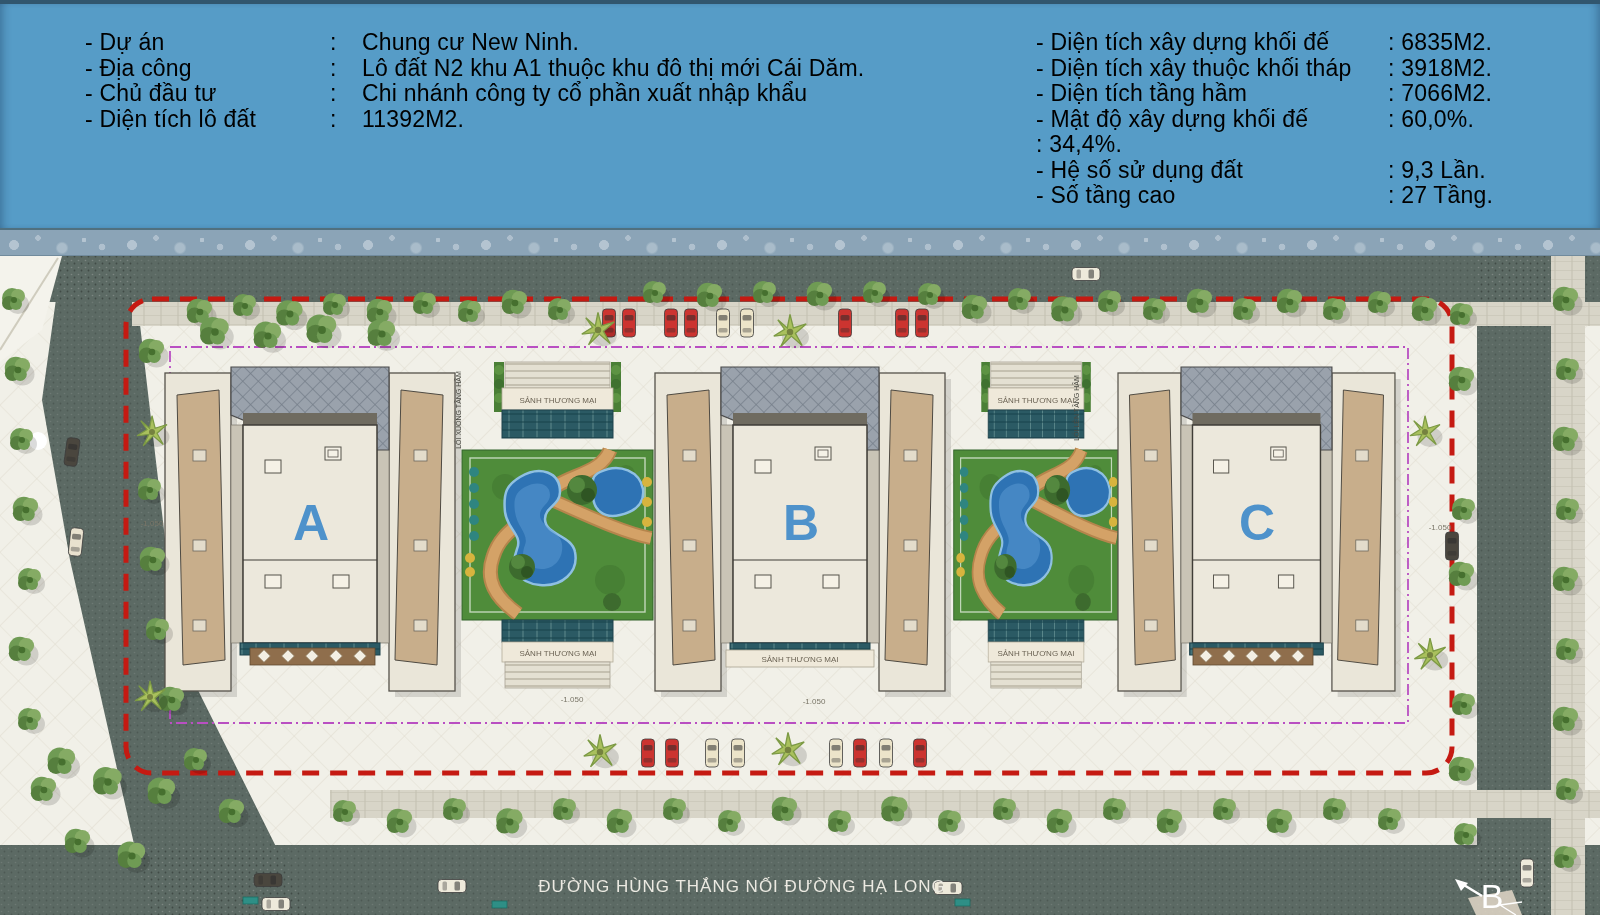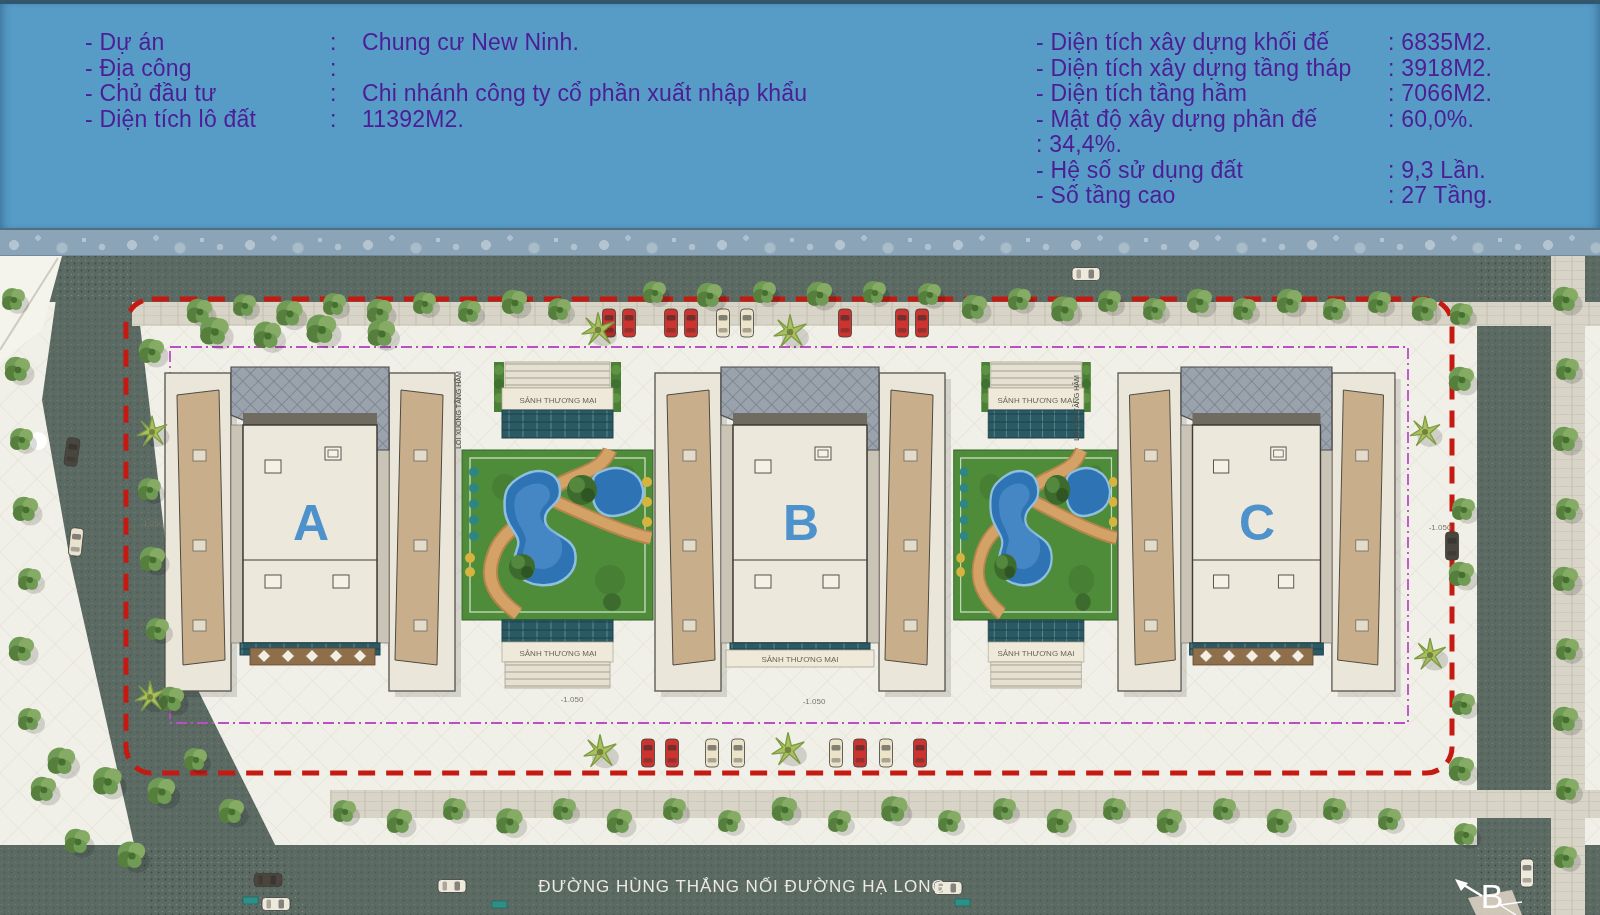--- a/index.html
+++ b/index.html
@@ -1,20 +1,20 @@
 <!DOCTYPE html>
 <html><head>
 <meta charset="utf-8">
 <style>
   html,body{margin:0;padding:0;background:#222;}
   #stage{position:relative;width:1600px;height:915px;overflow:hidden;background:#f1f0e8;
          font-family:"Liberation Sans",sans-serif;}
   
   #header{position:absolute;left:0;top:0;width:1600px;height:228px;background:#569cc7;
-          border-top:4px solid #31566e;box-sizing:border-box;color:#4c1d95;
+          border-top:4px solid #31566e;box-sizing:border-box;color:#000000;
           box-shadow:inset 8px 0 10px -6px rgba(10,30,60,.35), inset -8px 0 10px -6px rgba(10,30,60,.35);}
   .hcol{position:absolute;top:26px;}
   #hleft{left:85px;width:900px;}
   #hright{left:1036px;width:530px;}
   .hrow{display:grid;font-size:23px;line-height:25.5px;letter-spacing:.2px;}
   #hleft .hrow{grid-template-columns:245px 32px auto;}
   #hright .hrow{grid-template-columns:352px auto;}
   .hlabel,.hvalue,.hcolon{white-space:nowrap;}
   .wrap2{white-space:nowrap;margin-top:36px;}
   
@@ -401,49 +401,50 @@
   <div id="header">
     <div id="hleft" class="hcol">
       <div class="hrow">
         <span class="hlabel">- Dự án</span>
         <span class="hcolon">:</span>
         <span class="hvalue">Chung cư New Ninh.</span>
       </div>
       <div class="hrow">
         <span class="hlabel">- Địa công</span>
         <span class="hcolon">:</span>
+        <span class="hvalue">Lô đất N2 khu A1 thuộc khu đô thị mới Cái Dăm.</span>
       </div>
       <div class="hrow">
         <span class="hlabel">- Chủ đầu tư</span>
         <span class="hcolon">:</span>
         <span class="hvalue">
           <span class="wrap2">Chi nhánh công ty cổ phần xuất nhập khẩu</span><br>
         </span>
       </div>
       <div class="hrow">
         <span class="hlabel">- Diện tích lô đất</span>
         <span class="hcolon">:</span>
         <span class="hvalue">11392M2.</span>
       </div>
     </div>
     <div id="hright" class="hcol">
       <div class="hrow">
         <span class="hlabel">- Diện tích xây dựng khối đế</span>
         <span class="hvalue">: 6835M2.</span>
       </div>
       <div class="hrow">
-        <span class="hlabel">- Diện tích xây dựng tầng tháp</span>
+        <span class="hlabel">- Diện tích xây thuộc khối tháp</span>
         <span class="hvalue">: 3918M2.</span>
       </div>
       <div class="hrow">
         <span class="hlabel">- Diện tích tầng hầm</span>
         <span class="hvalue">: 7066M2.</span>
       </div>
       <div class="hrow">
-        <span class="hlabel">- Mật độ xây dựng phần đế</span>
+        <span class="hlabel">- Mật độ xây dựng khối đế</span>
         <span class="hvalue">: 60,0%.</span>
       </div>
       <div class="hrow">
         <span class="hvalue">: 34,4%.</span>
       </div>
       <div class="hrow">
         <span class="hlabel">- Hệ số sử dụng đất</span>
         <span class="hvalue">: 9,3 Lần.</span>
       </div>
       <div class="hrow">

